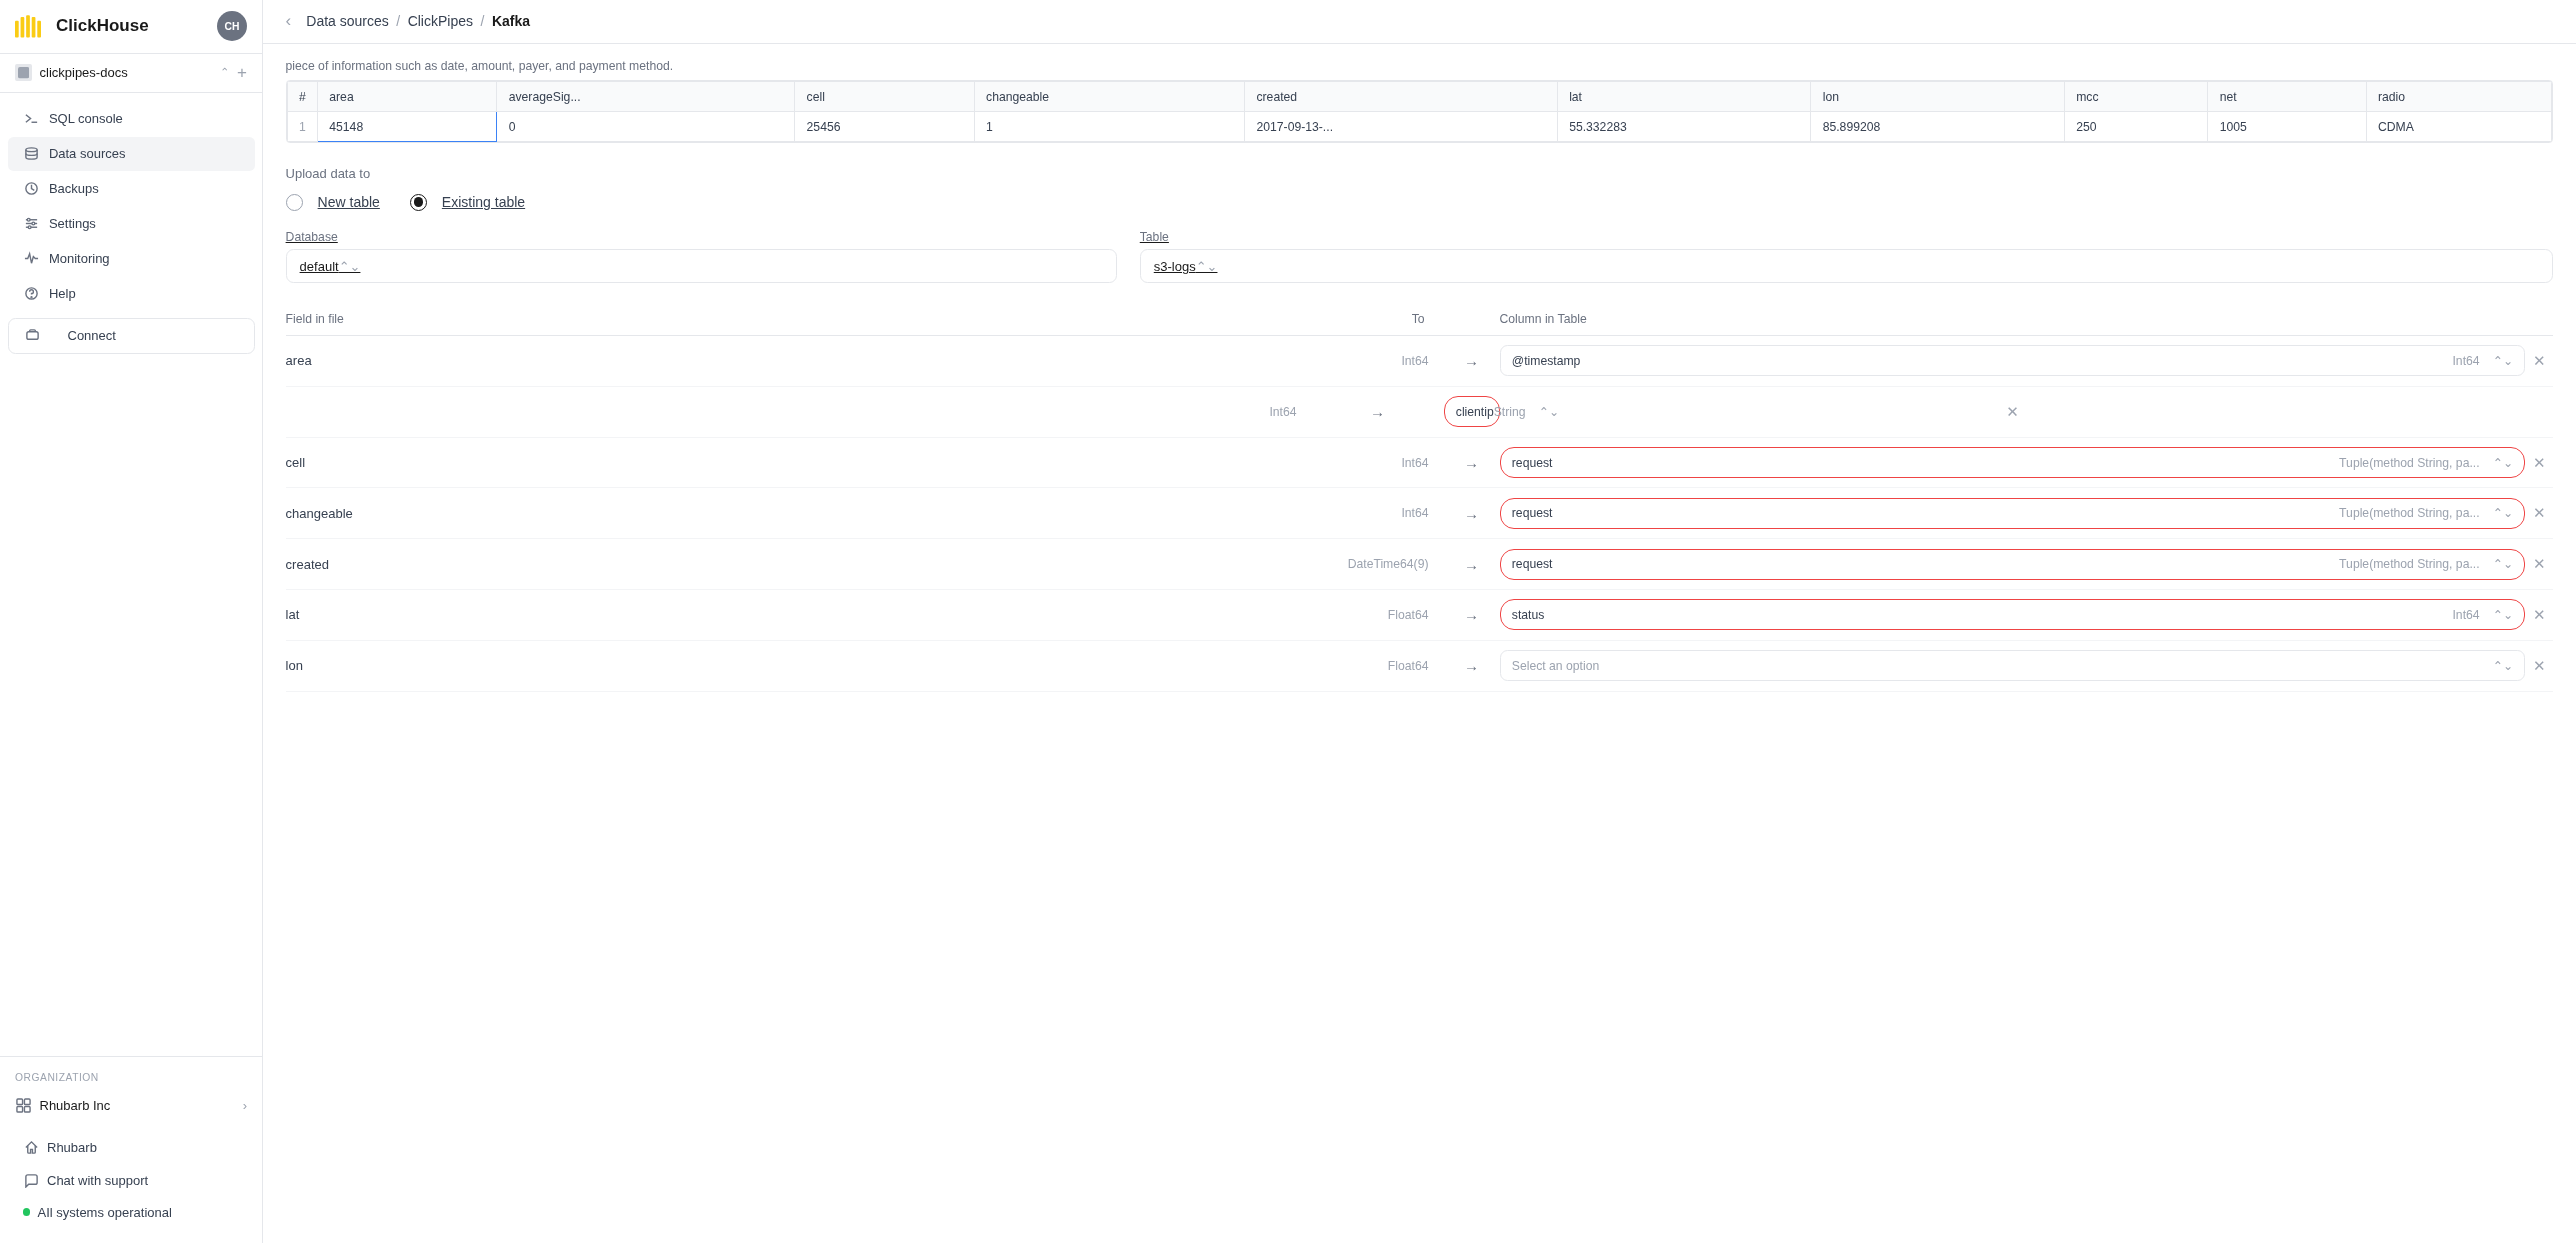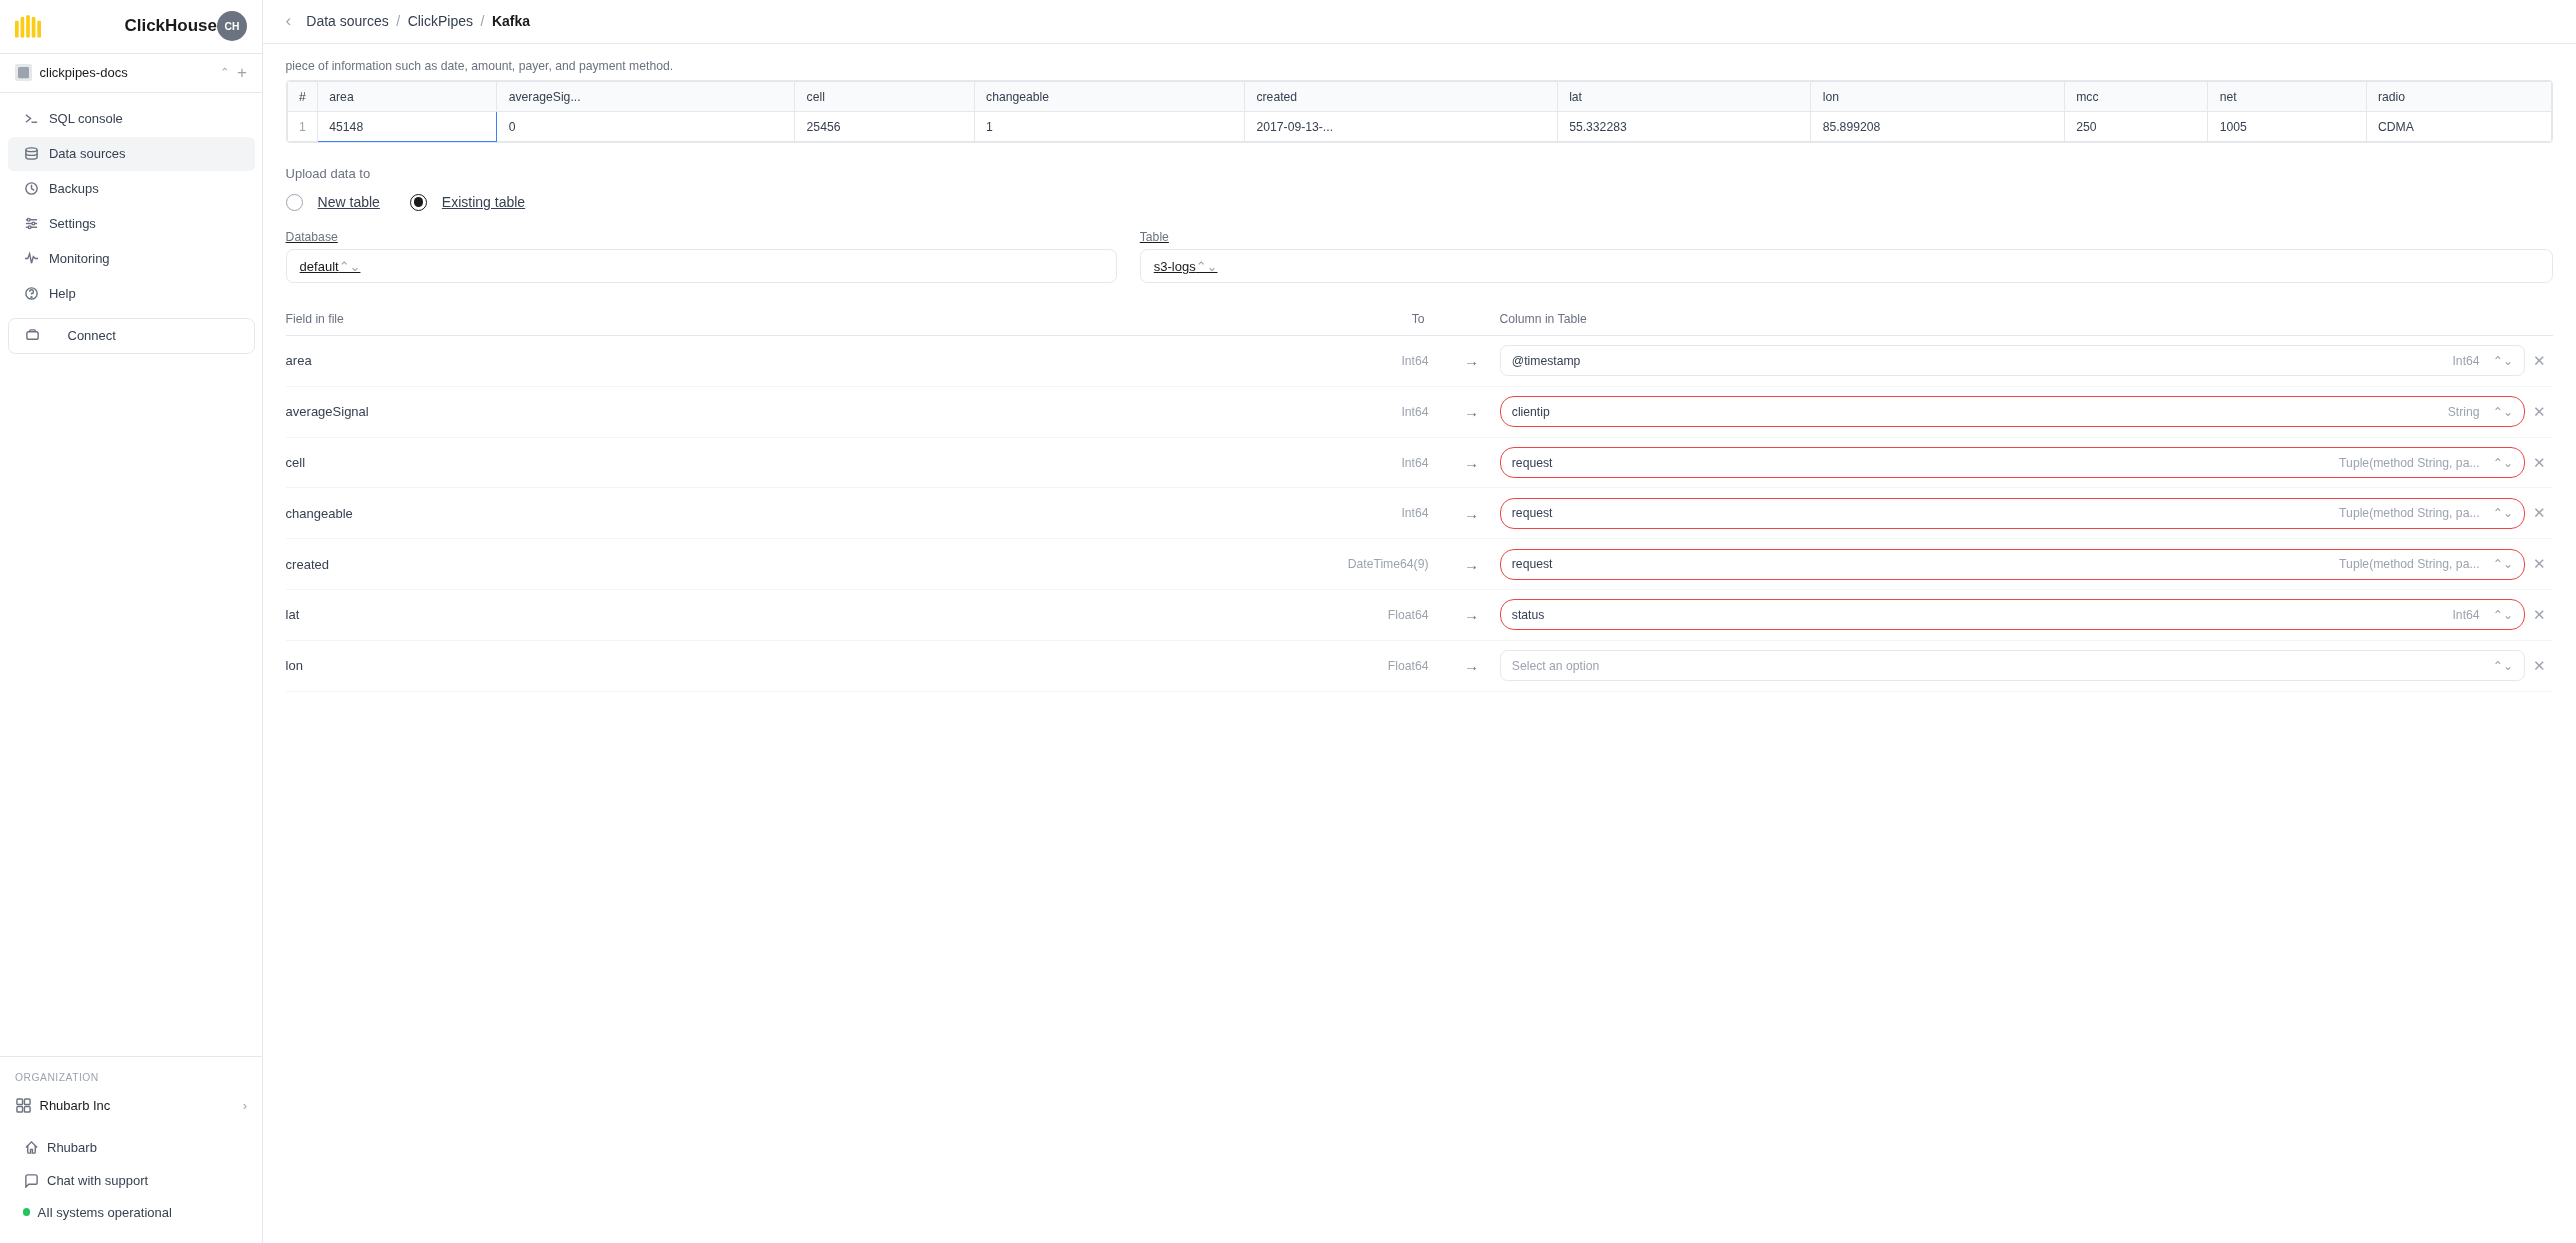--- a/index.html
+++ b/index.html
@@ -1,20 +1,20 @@
 <!DOCTYPE html>
 <html style="font-size:15px"><head>
   <meta charset="utf-8">
   <style>
     * { box-sizing: border-box; margin: 0; padding: 0; }
     body { font-family: -apple-system, BlinkMacSystemFont, 'Segoe UI', sans-serif; font-size: 13px; color: #1a1a1a; background: #fff; display: flex; height: 100vh; overflow: hidden; }
 
     
     .sidebar { width: 263px; min-width: 263px; background: #fff; border-right: 0.9px solid #e5e7eb; display: flex; flex-direction: column; height: 100vh; }
-    .sidebar-header { display: flex; align-items: center; padding: 11.3px 15px; border-bottom: 0.9px solid #e5e7eb; gap: 0; text-align: right; }
+    .sidebar-header { display: flex; align-items: center; padding: 11.3px 15px; border-bottom: 0.9px solid #e5e7eb; gap: 15px; }
     .logo-icon { display: flex; gap: 1.9px; align-items: flex-end; }
     .logo-title { font-size: 17px; font-weight: 700; color: #1a1a1a; flex: 1; }
     .avatar { width: 30px; height: 30px; border-radius: 50%; background: #6b7280; display: flex; align-items: center; justify-content: center; color: #fff; font-size: 10.3px; font-weight: 600; }
 
     .workspace-selector { display: flex; align-items: center; padding: 9.4px 15px; border-bottom: 0.9px solid #e5e7eb; gap: 7.5px; cursor: pointer; }
     .workspace-icon { width: 17px; height: 17px; background: #e5e7eb; border-radius: 1.9px; display: flex; align-items: center; justify-content: center; font-size: 9.4px; }
     .workspace-name { flex: 1; font-size: 13px; font-weight: 500; }
     .workspace-chevron { color: #9ca3af; font-size: 11.3px; }
     .workspace-add { color: #9ca3af; font-size: 17px; }
 
@@ -322,21 +322,20 @@
           <span class="col-name">@timestamp</span>
           <span style="display:flex;align-items:center;gap:5.6px">
             <span class="col-type">Int64</span>
             <span style="color:#9ca3af">⌃⌄</span>
           </span>
         </div>
         <span class="remove-btn">✕</span>
       </div>
 
       <div class="mapping-row-item">
-        <span class="field-name">averageSignal</span>
         <span class="field-type">Int64</span>
         <span class="arrow">→</span>
         <div class="col-select error">
           <span class="col-name">clientip</span>
           <span style="display:flex;align-items:center;gap:5.6px">
             <span class="col-type">String</span>
             <span style="color:#9ca3af">⌃⌄</span>
           </span>
         </div>
         <span class="remove-btn">✕</span>

